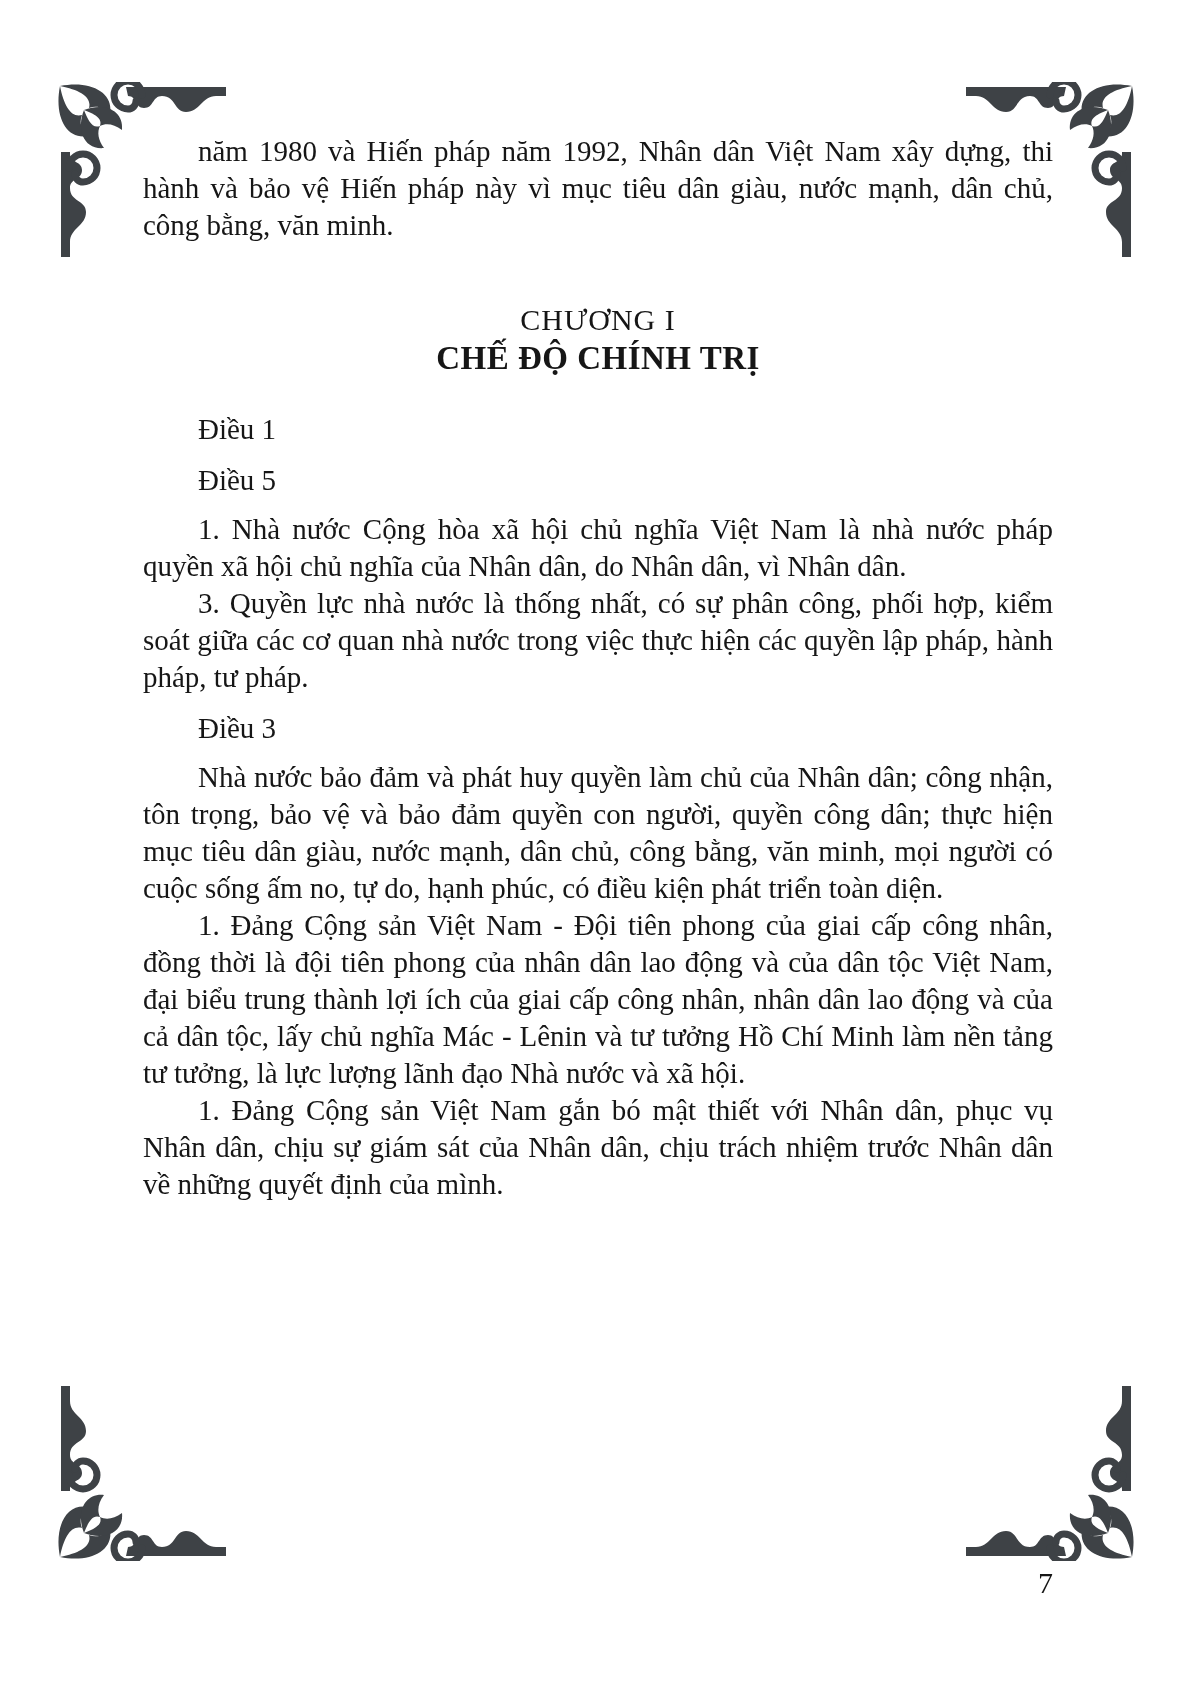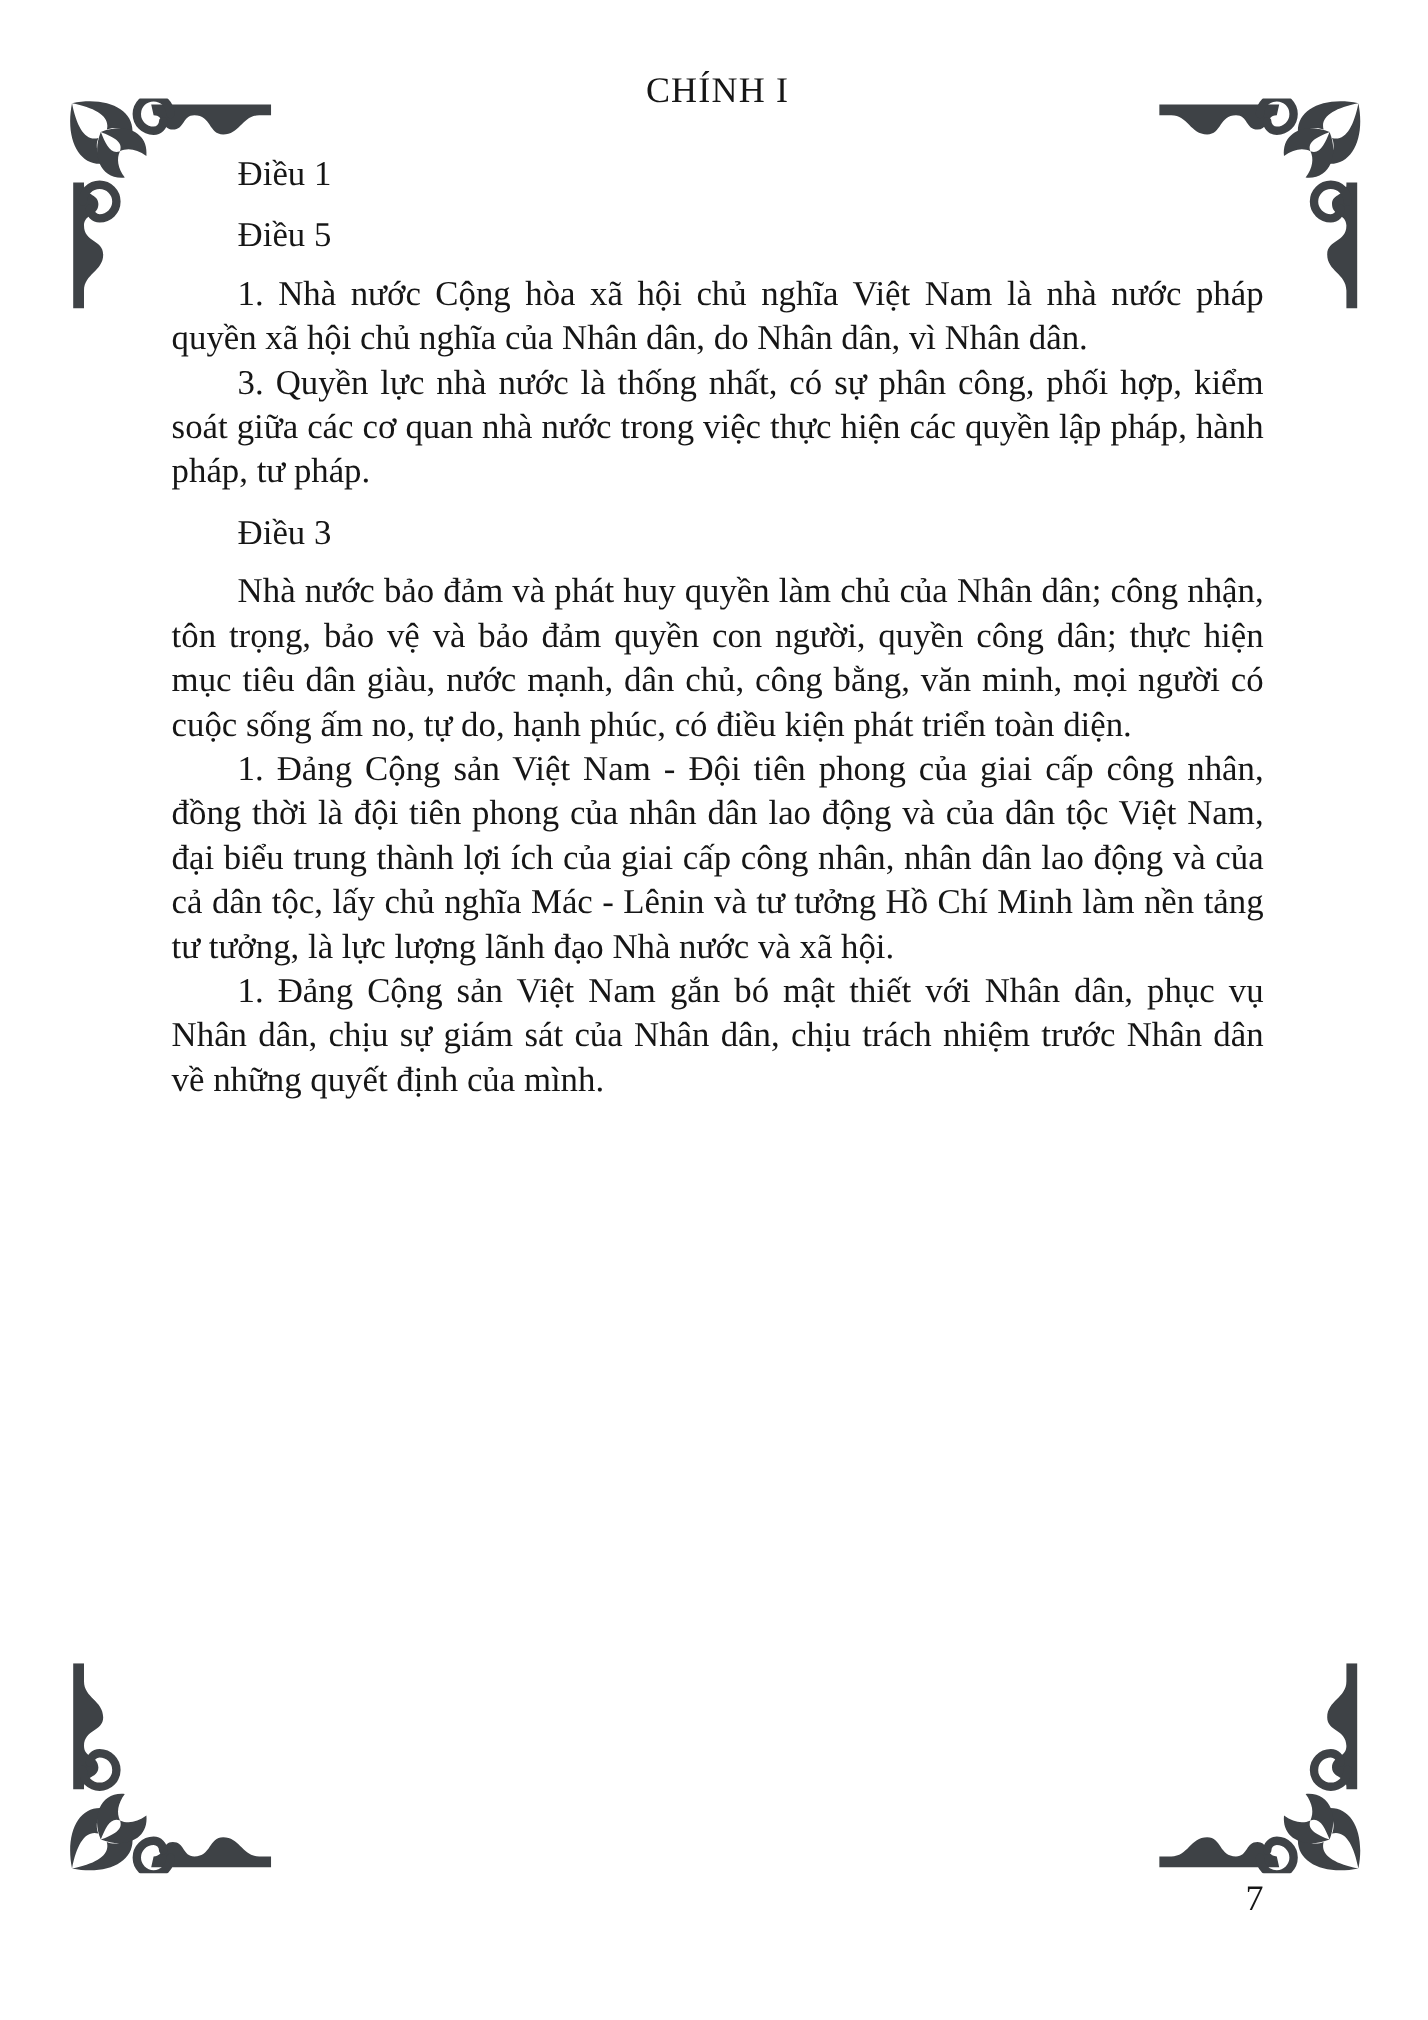--- a/index.html
+++ b/index.html
@@ -104,21 +104,23 @@
       <use href="#corner-ornament"></use>
     </svg>
   <svg class="orn bl">
       <use href="#corner-ornament"></use>
     </svg>
   <svg class="orn br">
       <use href="#corner-ornament"></use>
     </svg>
 
   <div class="content">
-    <h2 class="chapter-label">CHÍNH I</h2>
+    <p class="para intro">năm 1980 và Hiến pháp năm 1992, Nhân dân Việt Nam xây dựng, thi hành và bảo vệ Hiến pháp này vì mục tiêu dân giàu, nước mạnh, dân chủ, công bằng, văn minh.</p>
+    <h2 class="chapter-label">CHƯƠNG I</h2>
+    <h1 class="chapter-title">CHẾ ĐỘ CHÍNH TRỊ</h1>
     <div class="articles">
   <section class="article">
     <h3 class="article-heading">Điều 1</h3>
   </section>
 
   <section class="article">
     <h3 class="article-heading">Điều 5</h3>
     <div class="article-paragraphs">
             <p class="para">1. Nhà nước Cộng hòa xã hội chủ nghĩa Việt Nam là nhà nước pháp quyền xã hội chủ nghĩa của Nhân dân, do Nhân dân, vì Nhân dân.</p>
             <p class="para">3. Quyền lực nhà nước là thống nhất, có sự phân công, phối hợp, kiểm soát giữa các cơ quan nhà nước trong việc thực hiện các quyền lập pháp, hành pháp, tư pháp.</p>

